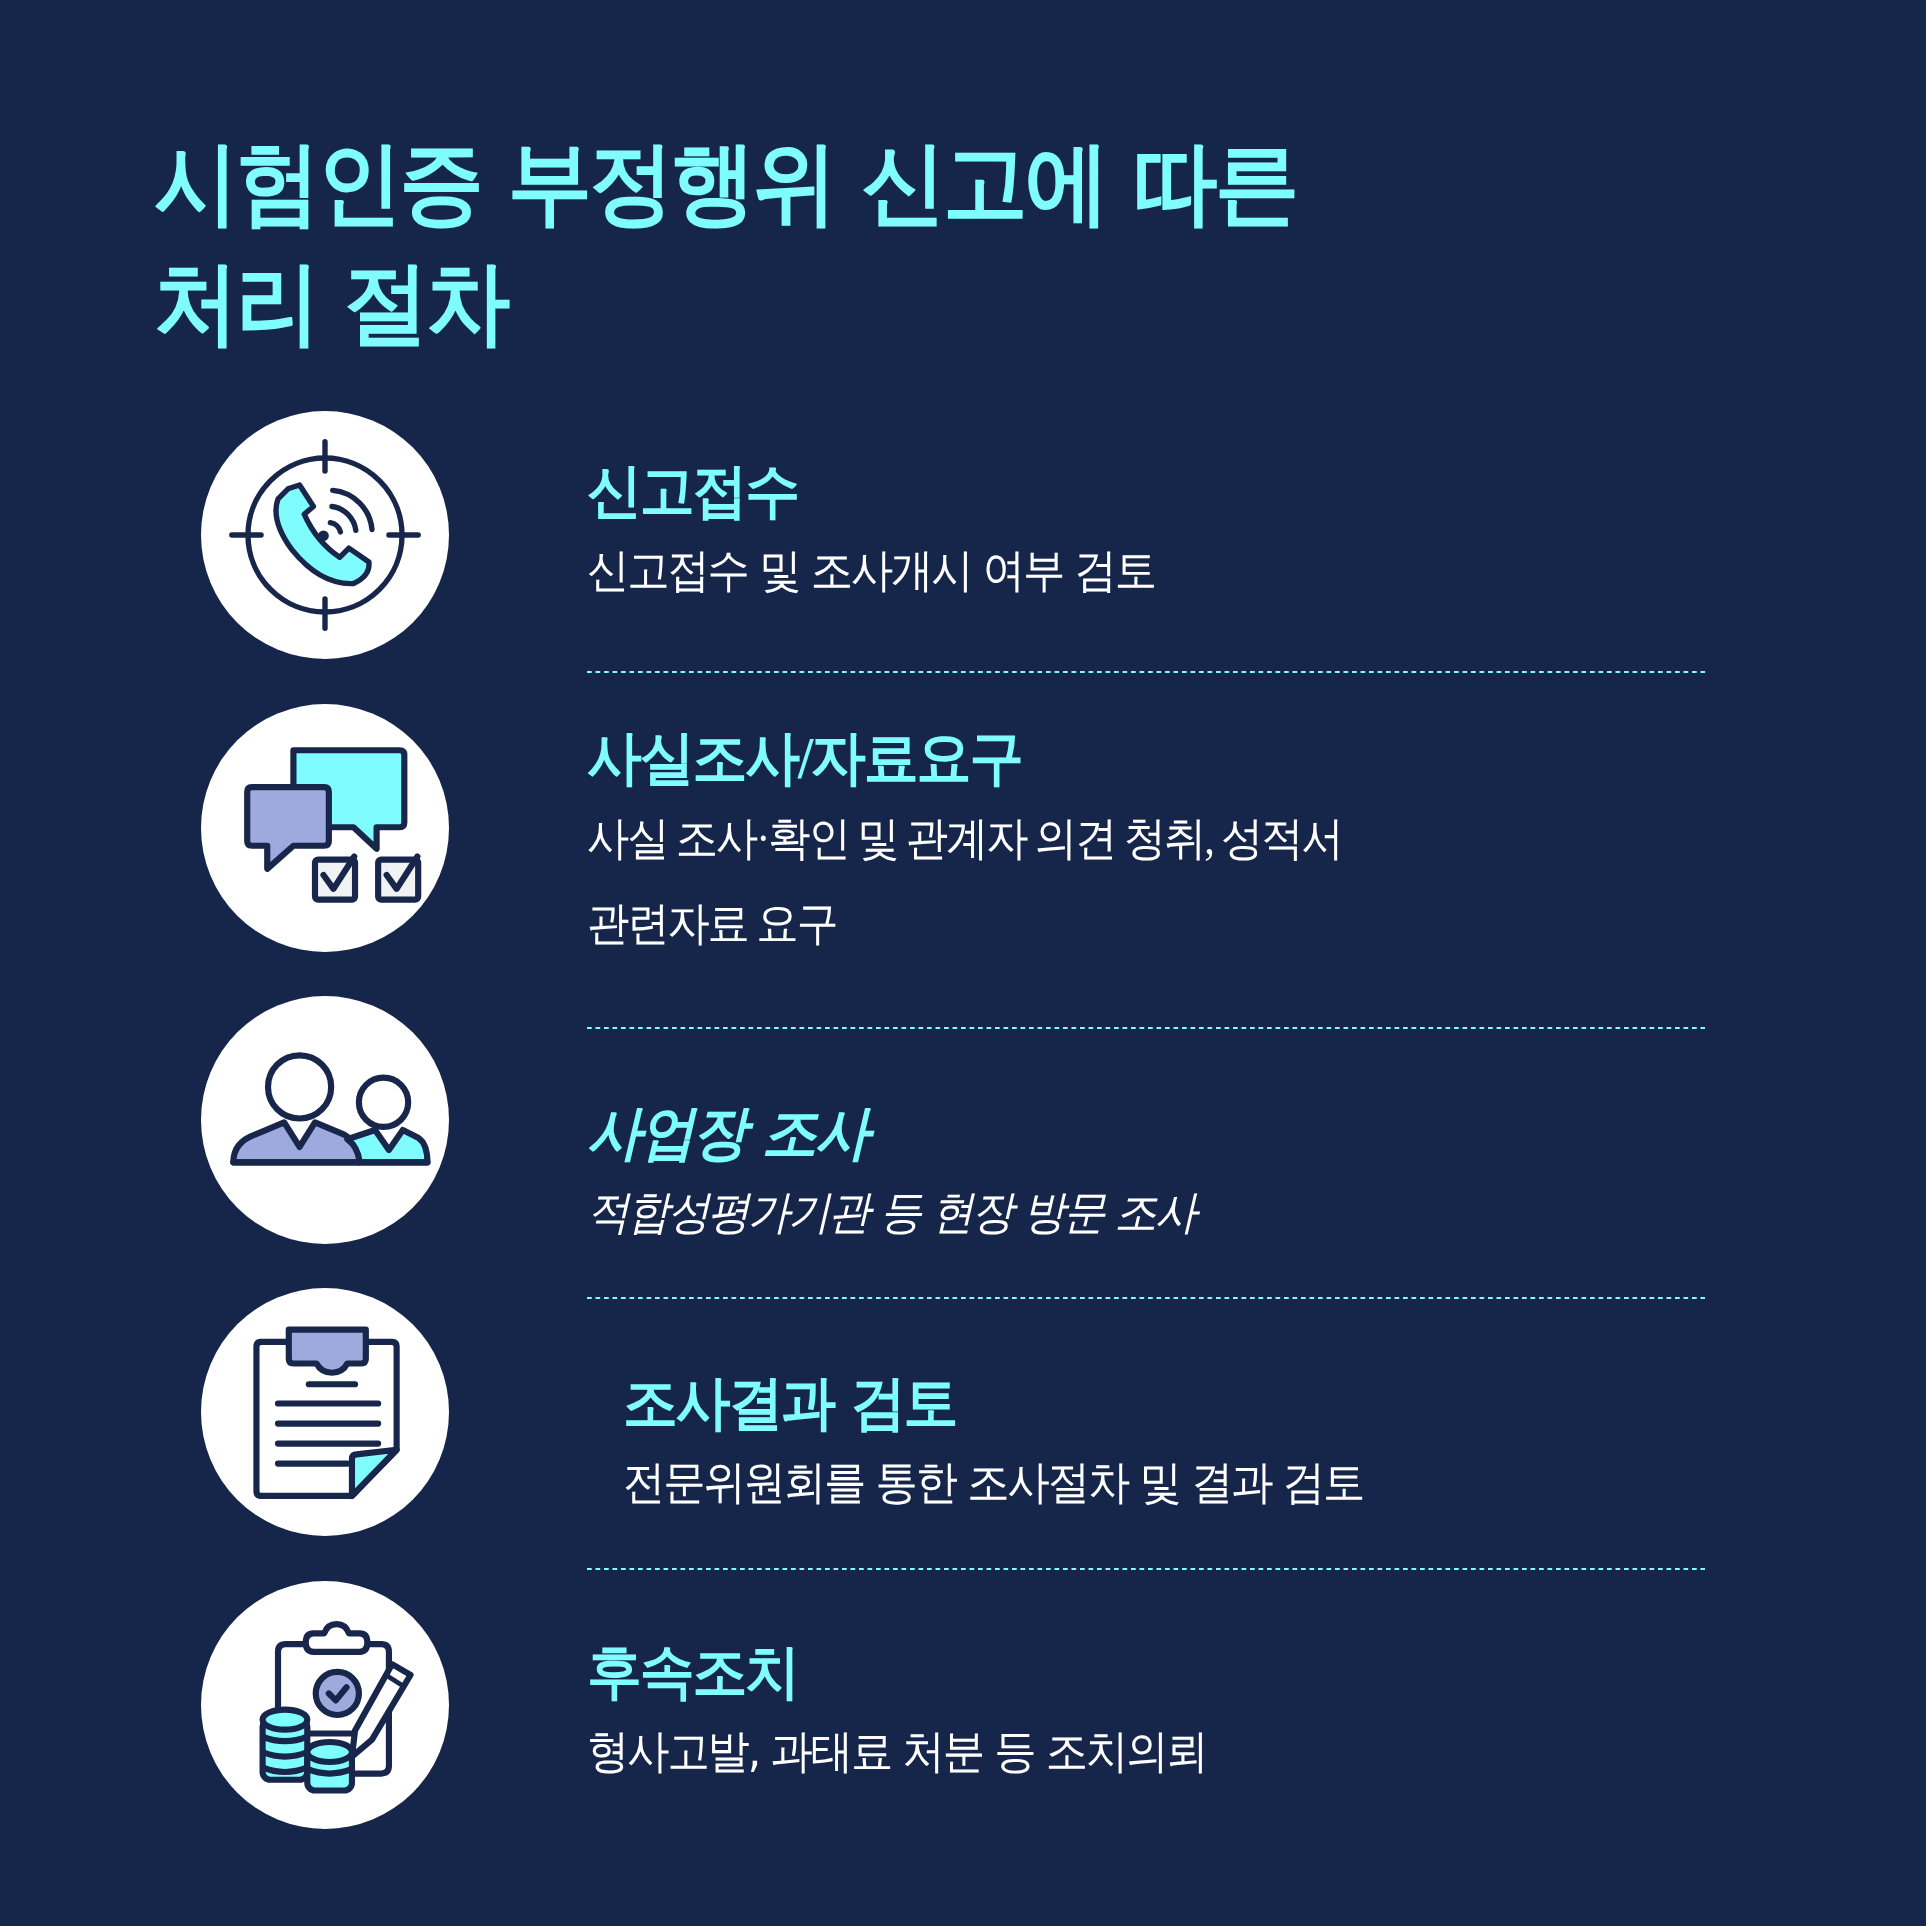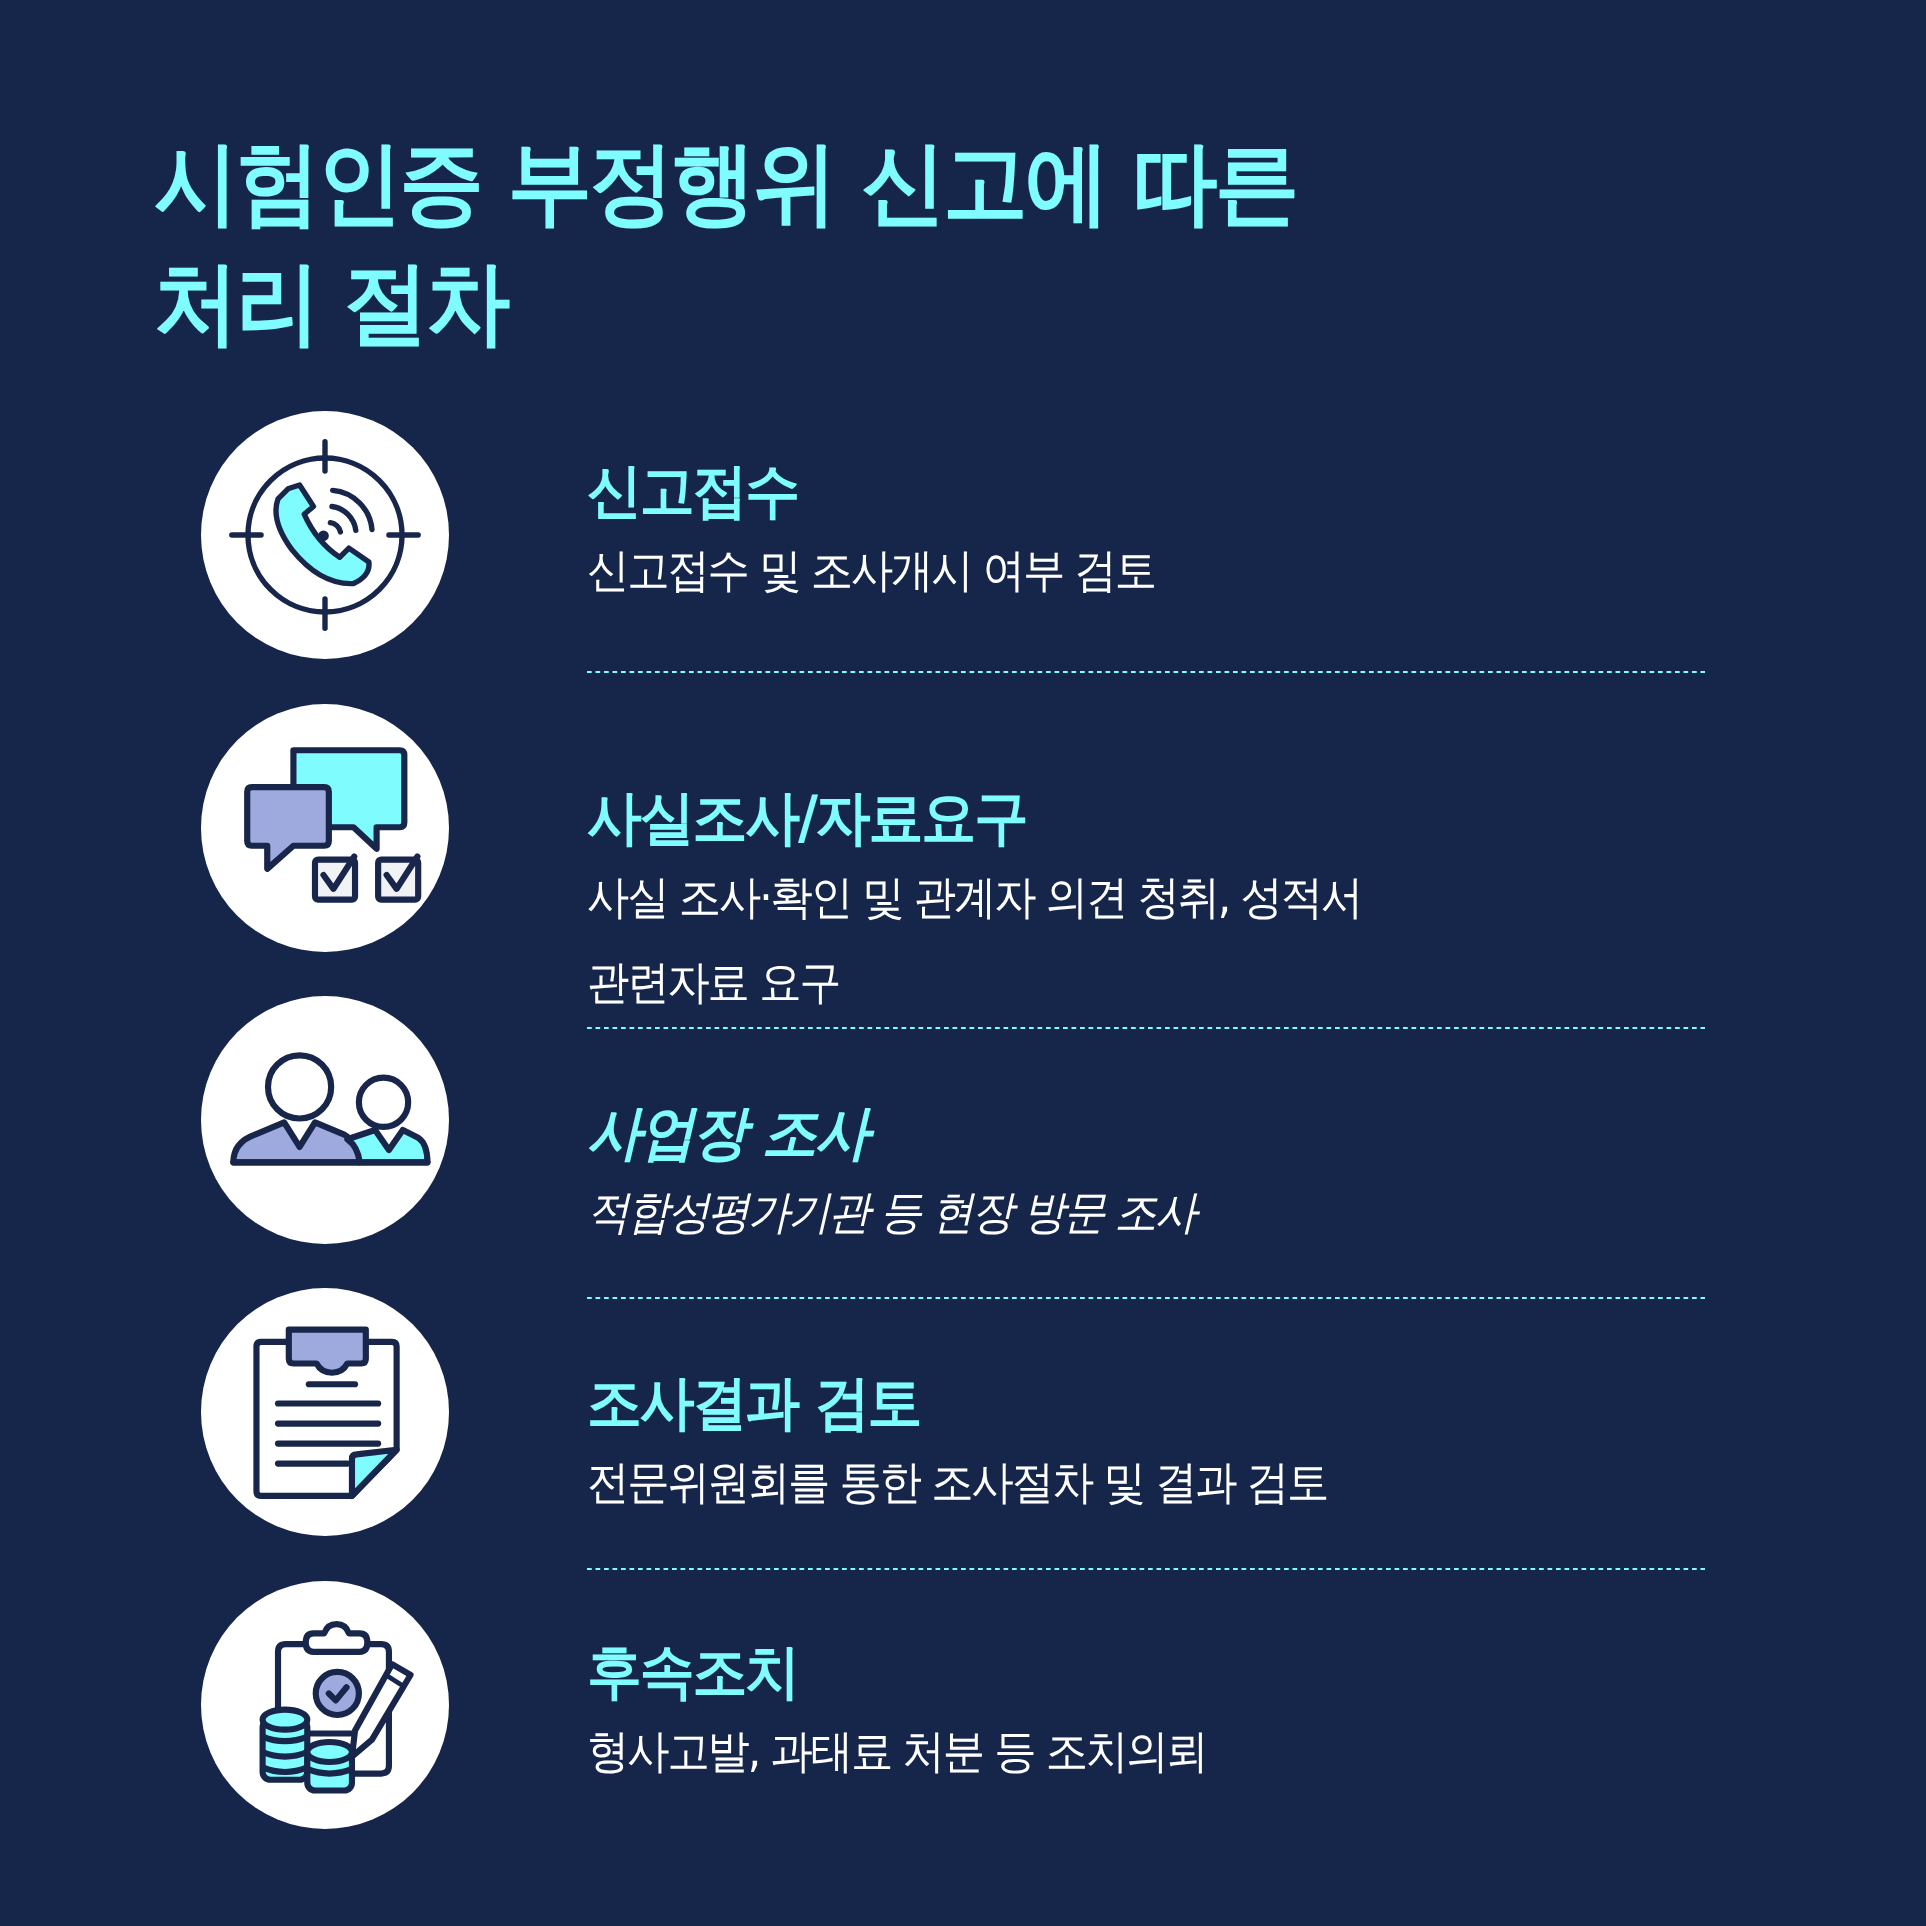--- a/index.html
+++ b/index.html
@@ -73,21 +73,21 @@
 <div class="step-icon" style="top:704px;">
   <svg viewBox="0 0 322 322">
     <path d="M120 60 L258 60 Q264 60 264 66 L264 154 Q264 160 258 160 L228 160 L228 188 L198 160 L120 160 Z" fill="#7ffcfd" stroke="#17264a" stroke-width="8" stroke-linejoin="round"></path>
     <path d="M60 114 Q60 108 66 108 L160 108 Q166 108 166 114 L166 178 Q166 184 160 184 L120 184 L86 214 L86 184 L66 184 Q60 184 60 178 Z" fill="#9ea9dd" stroke="#17264a" stroke-width="8" stroke-linejoin="round"></path>
     <rect x="148" y="202" width="52" height="52" rx="4" fill="#f1f2f4" stroke="#17264a" stroke-width="8"></rect>
     <rect x="230" y="202" width="52" height="52" rx="4" fill="#f1f2f4" stroke="#17264a" stroke-width="8"></rect>
     <path d="M159 222 L172 240 L199 198" fill="none" stroke="#17264a" stroke-width="8" stroke-linecap="round" stroke-linejoin="round"></path>
     <path d="M241 222 L254 240 L281 198" fill="none" stroke="#17264a" stroke-width="8" stroke-linecap="round" stroke-linejoin="round"></path>
   </svg>
 </div>
-<div class="step-text" style="top:783px;">
+<div class="step-text" style="top:724px;font-family:Liberation Serif, serif;">
   <span class="step-heading">사실조사/자료요구</span>
   <span class="step-desc">사실 조사·확인 및 관계자 의견 청취, 성적서</span>
   <span class="step-desc" style="margin-top:0;">관련자료 요구</span>
 </div>
 <div class="divider" style="top:1027px;"></div>
 
 <div class="step-icon" style="top:996px;">
   <svg viewBox="0 0 322 322">
     <path d="M42 216 Q42 190 70 180 L108 164 L128 196 L148 164 L186 180 Q204 190 206 216 Z" fill="#9ea9dd" stroke="#17264a" stroke-width="8" stroke-linejoin="round"></path>
     <path d="M190 186 L226 174 L244 200 L262 174 L282 184 Q294 192 294 216 L206 216 Q204 196 190 186 Z" fill="#7ffcfd" stroke="#17264a" stroke-width="8" stroke-linejoin="round"></path>
@@ -109,21 +109,21 @@
     <g stroke="#17264a" stroke-width="8" stroke-linecap="round">
       <line x1="140" y1="125" x2="200" y2="125"></line>
       <line x1="100" y1="150" x2="230" y2="150"></line>
       <line x1="100" y1="176" x2="230" y2="176"></line>
       <line x1="100" y1="202" x2="230" y2="202"></line>
       <line x1="100" y1="228" x2="190" y2="228"></line>
     </g>
     <path d="M196 270 L196 222 Q196 216 202 216 L254 210 Z" fill="#7ffcfd" stroke="#17264a" stroke-width="8" stroke-linejoin="round"></path>
   </svg>
 </div>
-<div class="step-text" style="top:1368px;">
+<div class="step-text" style="top:1368px;margin-left:36px;">
   <span class="step-heading">조사결과 검토</span>
   <span class="step-desc">전문위원회를 통한 조사절차 및 결과 검토</span>
 </div>
 <div class="divider" style="top:1568px;"></div>
 
 <div class="step-icon" style="top:1581px;">
   <svg viewBox="0 0 322 322">
     <path d="M100 92 Q100 82 110 82 L234 82 Q244 82 244 92 L244 240 Q244 250 234 250 L110 250 Q100 250 100 240 Z" fill="#ffffff" stroke="#17264a" stroke-width="8" stroke-linejoin="round"></path>
     <path d="M146 68 L160 68 Q164 56 176 56 Q188 56 192 68 L206 68 Q216 68 216 80 Q216 92 206 92 L146 92 Q136 92 136 80 Q136 68 146 68 Z" fill="#ffffff" stroke="#17264a" stroke-width="8" stroke-linejoin="round"></path>
     <circle cx="177" cy="146" r="28" fill="#9ea9dd" stroke="#17264a" stroke-width="8"></circle>

